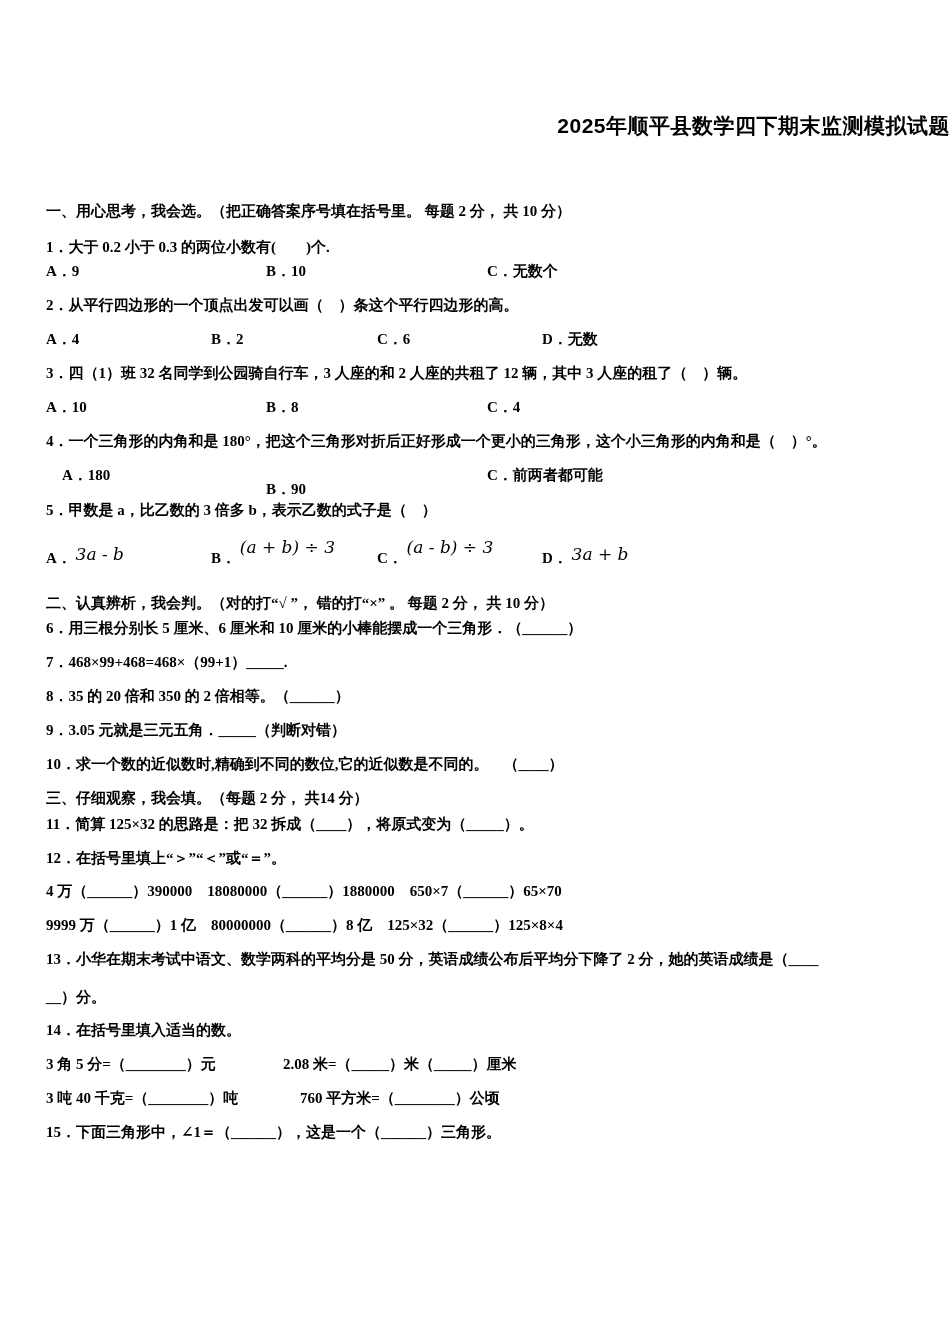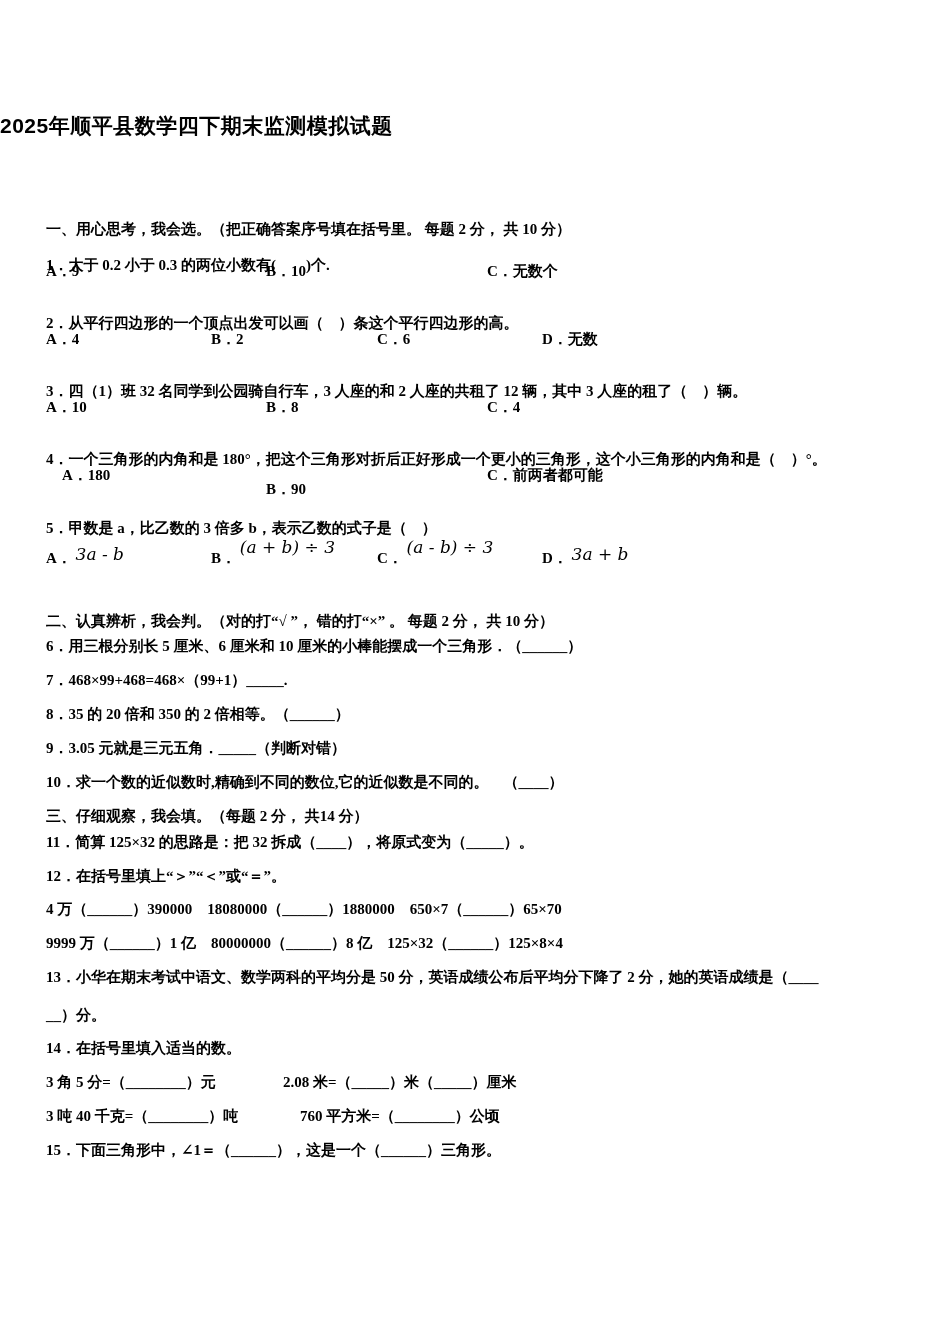--- a/index.html
+++ b/index.html
@@ -1,20 +1,20 @@
 <!DOCTYPE html>
 <html><head>
 <meta charset="utf-8">
 <style>
   html, body { margin:0; padding:0; background:#ffffff; }
   body { width:950px; height:1344px; position:relative; overflow:hidden;
          font-family:"Liberation Serif","DejaVu Serif",serif; color:#000; }
-  .title { position:absolute; top:112px; left:0; width:950px; text-align:left;
+  .title { position:absolute; top:112px; left:0; width:950px; text-align:right;
            font-family:"Liberation Sans","DejaVu Sans",sans-serif; font-weight:bold; font-size:21px; letter-spacing:0.5px; }
-  .line { position:absolute; left:46px; font-size:15px; white-space:nowrap;margin-top:18px; }
+  .line { position:absolute; left:46px; font-size:15px; white-space:nowrap; }
   .b { font-weight:bold; }
   .opt { position:absolute; font-size:15px; font-weight:bold; white-space:nowrap; }
   .math { font-family:"DejaVu Serif",serif; font-weight:normal; font-style:italic; color:#000000; font-size:17px; }
   .mathup { position:relative; top:-10px; }
 </style>
 </head>
 <body>
 
 <div class="title">2025年顺平县数学四下期末监测模拟试题</div>
 

